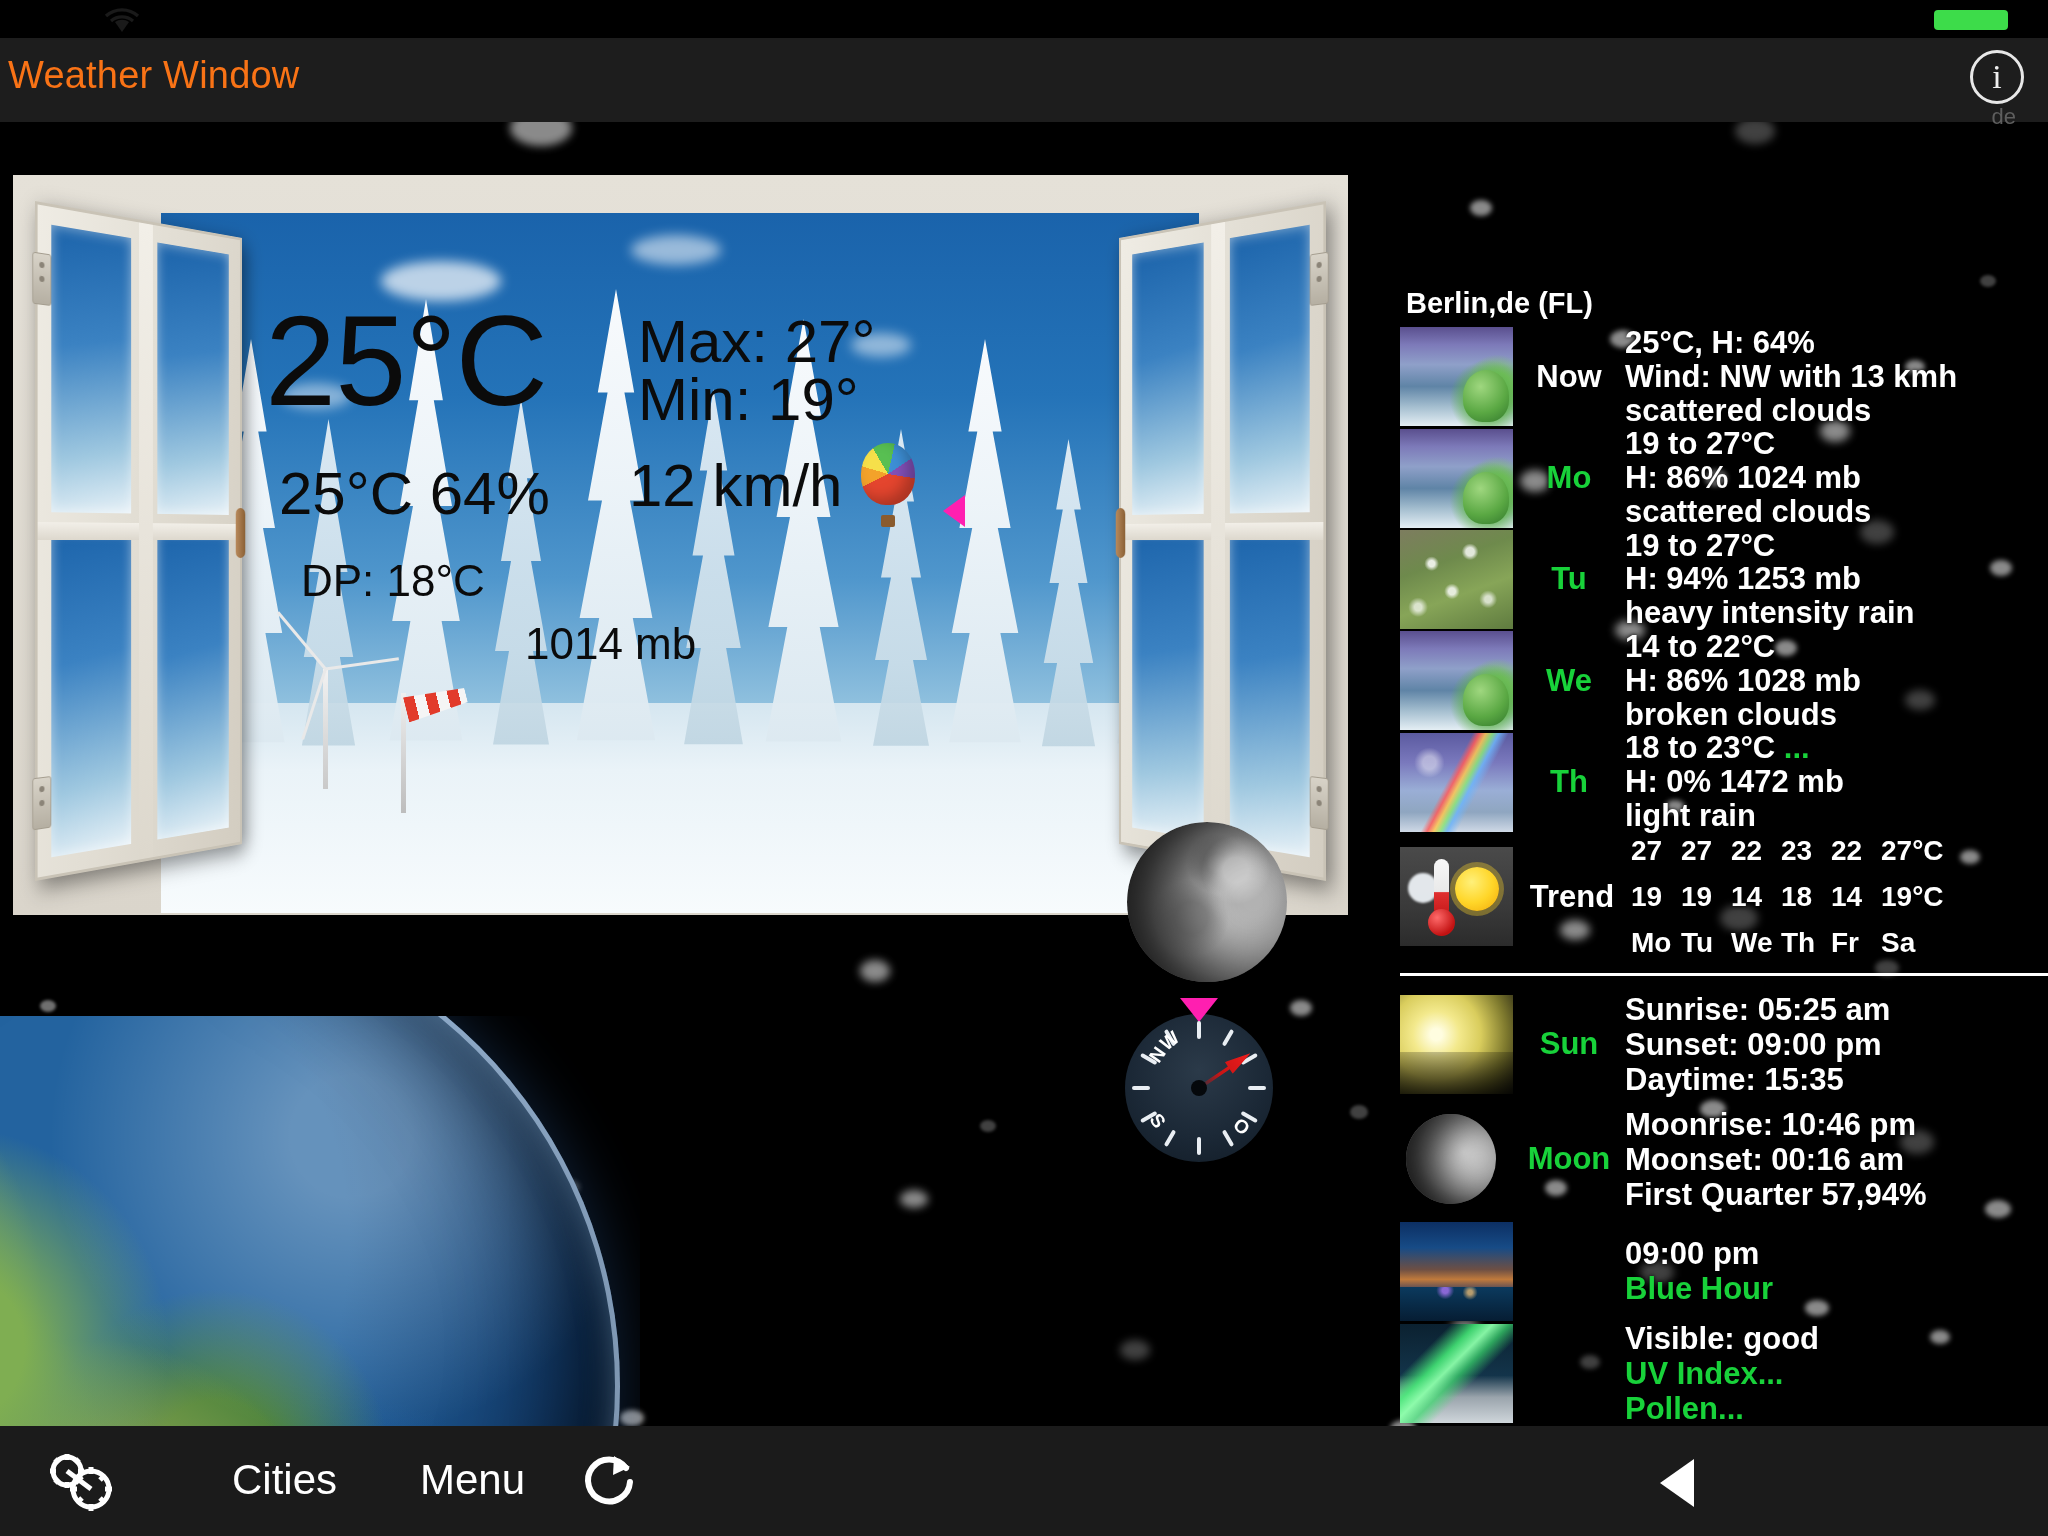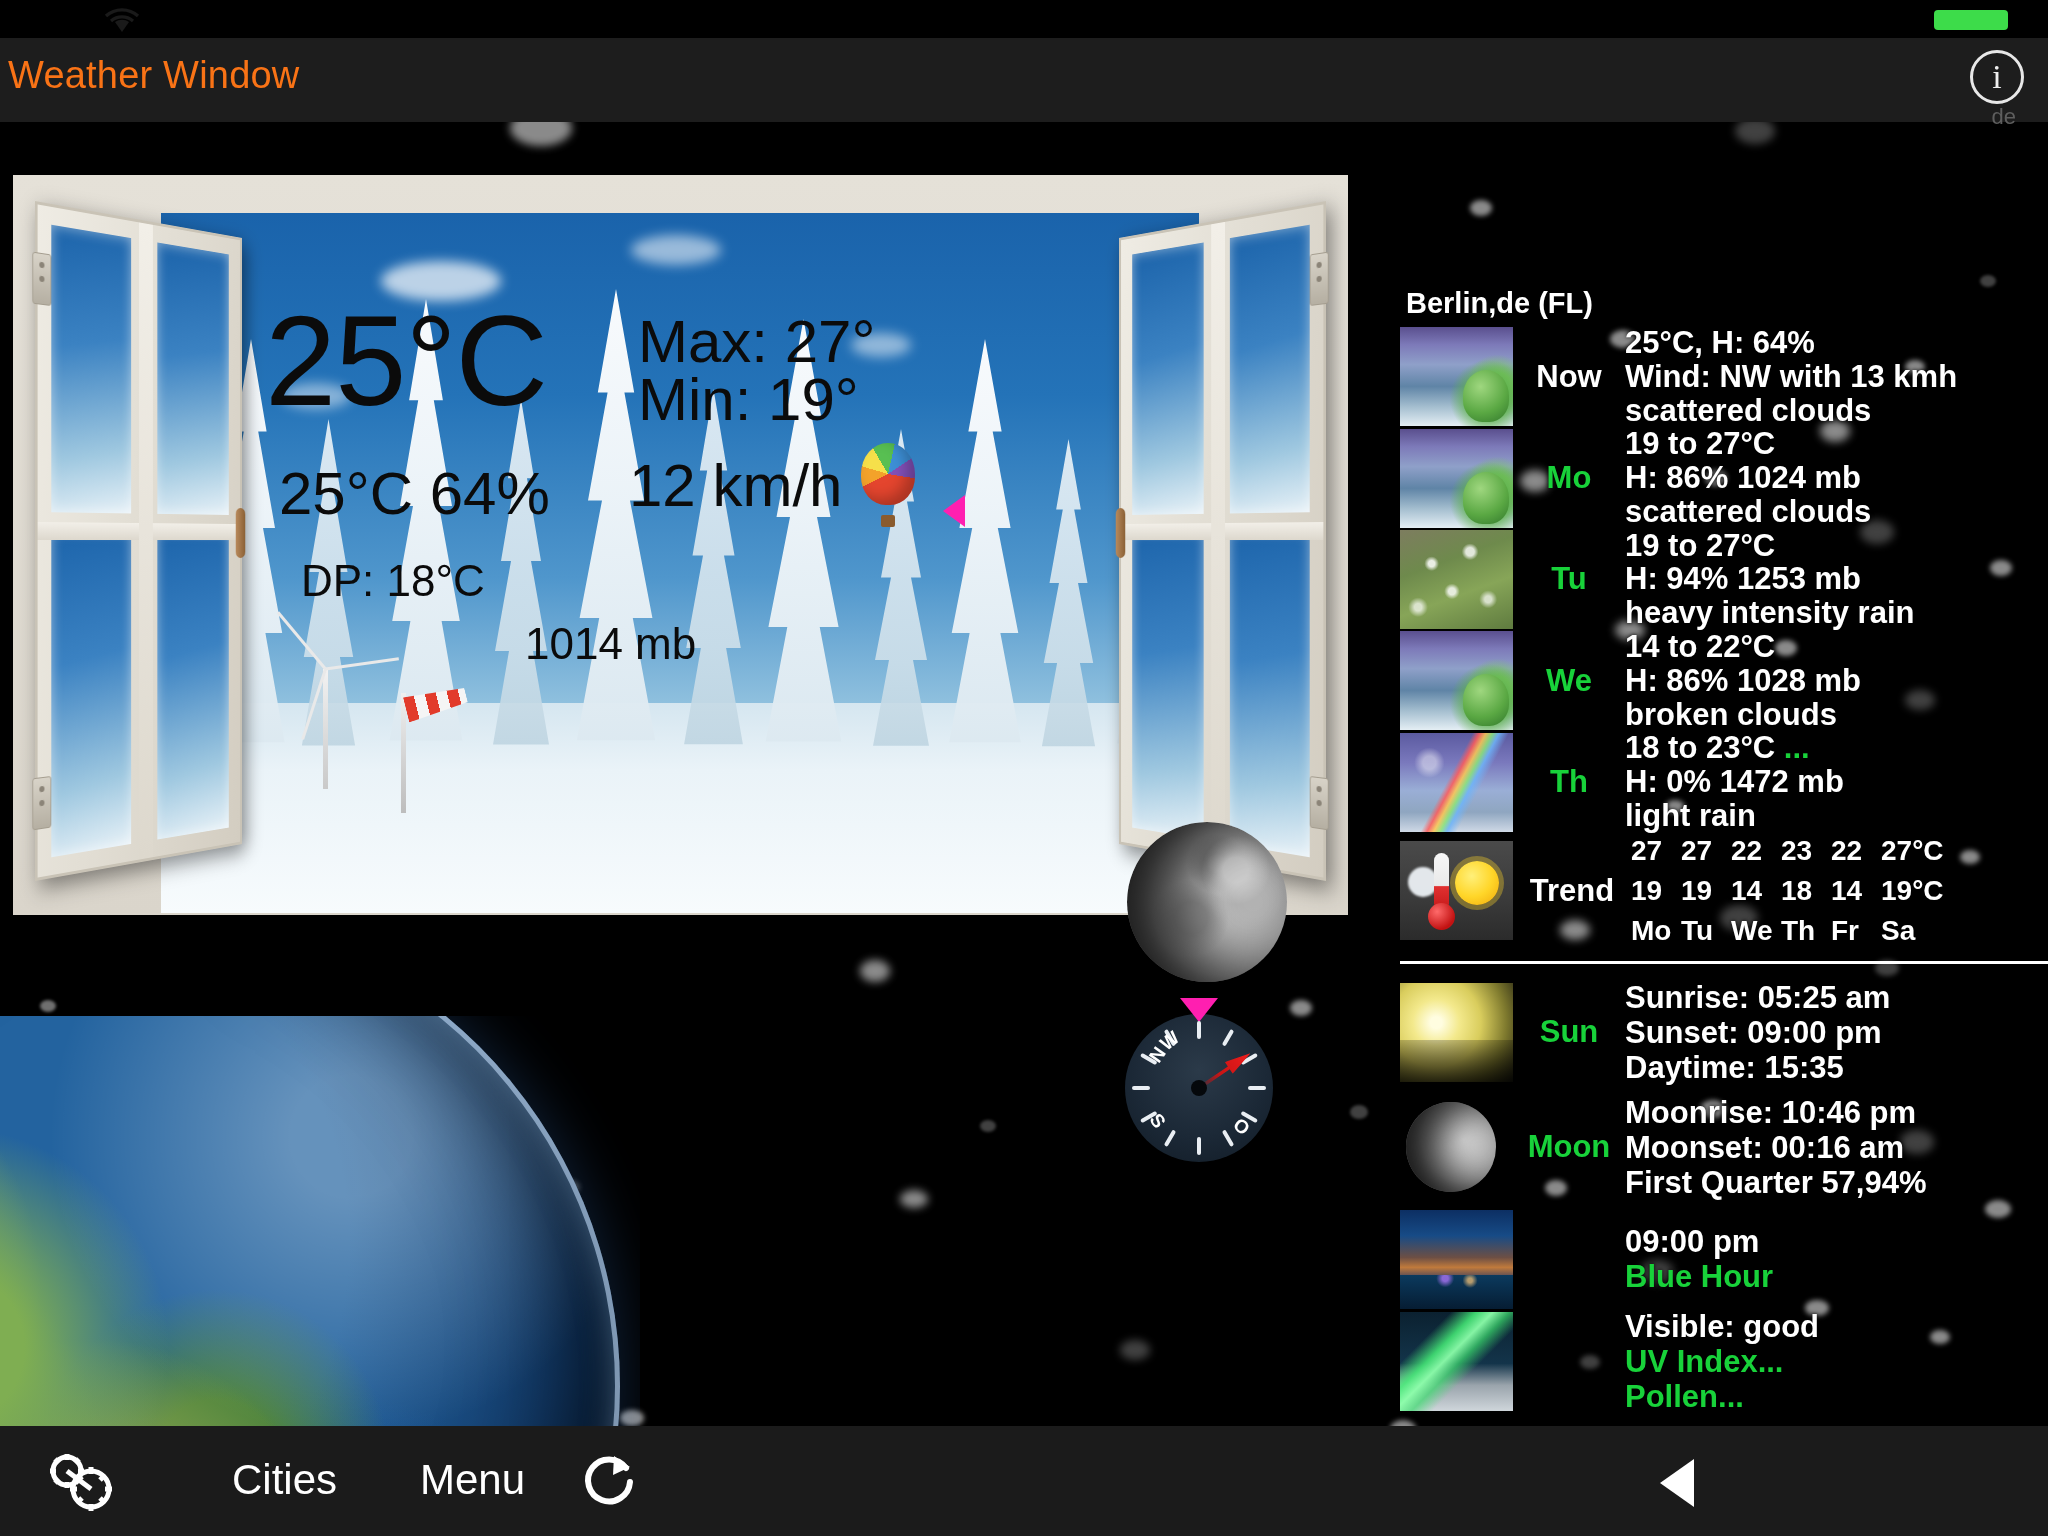--- a/index.html
+++ b/index.html
@@ -283,21 +283,21 @@
   .dayname.now { color:#ffffff; }
   .dayname.grn { color:#18d23a; }
   .fdetail {
     font-size:31px; line-height:1.09; color:#fff; font-weight:bold;
     text-shadow:0 0 4px #000; white-space:nowrap;
   }
   .fdetail .ell { color:#18d23a; }
   .sep { height:3px; background:#fff; margin:14px 0 16px 0; width:648px; }
 
   
-  .trend-grid { display:flex; flex-direction:column; gap:8px; }
+  .trend-grid { display:flex; flex-direction:column; gap:14px; }
   .trend-line { display:flex; }
   .trend-line span {
     width:50px; text-align:left; color:#fff; font-size:28px; font-weight:bold;
     text-shadow:0 0 4px #000;
   }
   .trend-line span.wide { width:auto; }
 
   .infoblock { font-size:31px; line-height:1.13; color:#fff; font-weight:bold; text-shadow:0 0 4px #000; white-space:nowrap; }
   .infoblock .grn { color:#18d23a; }
 

